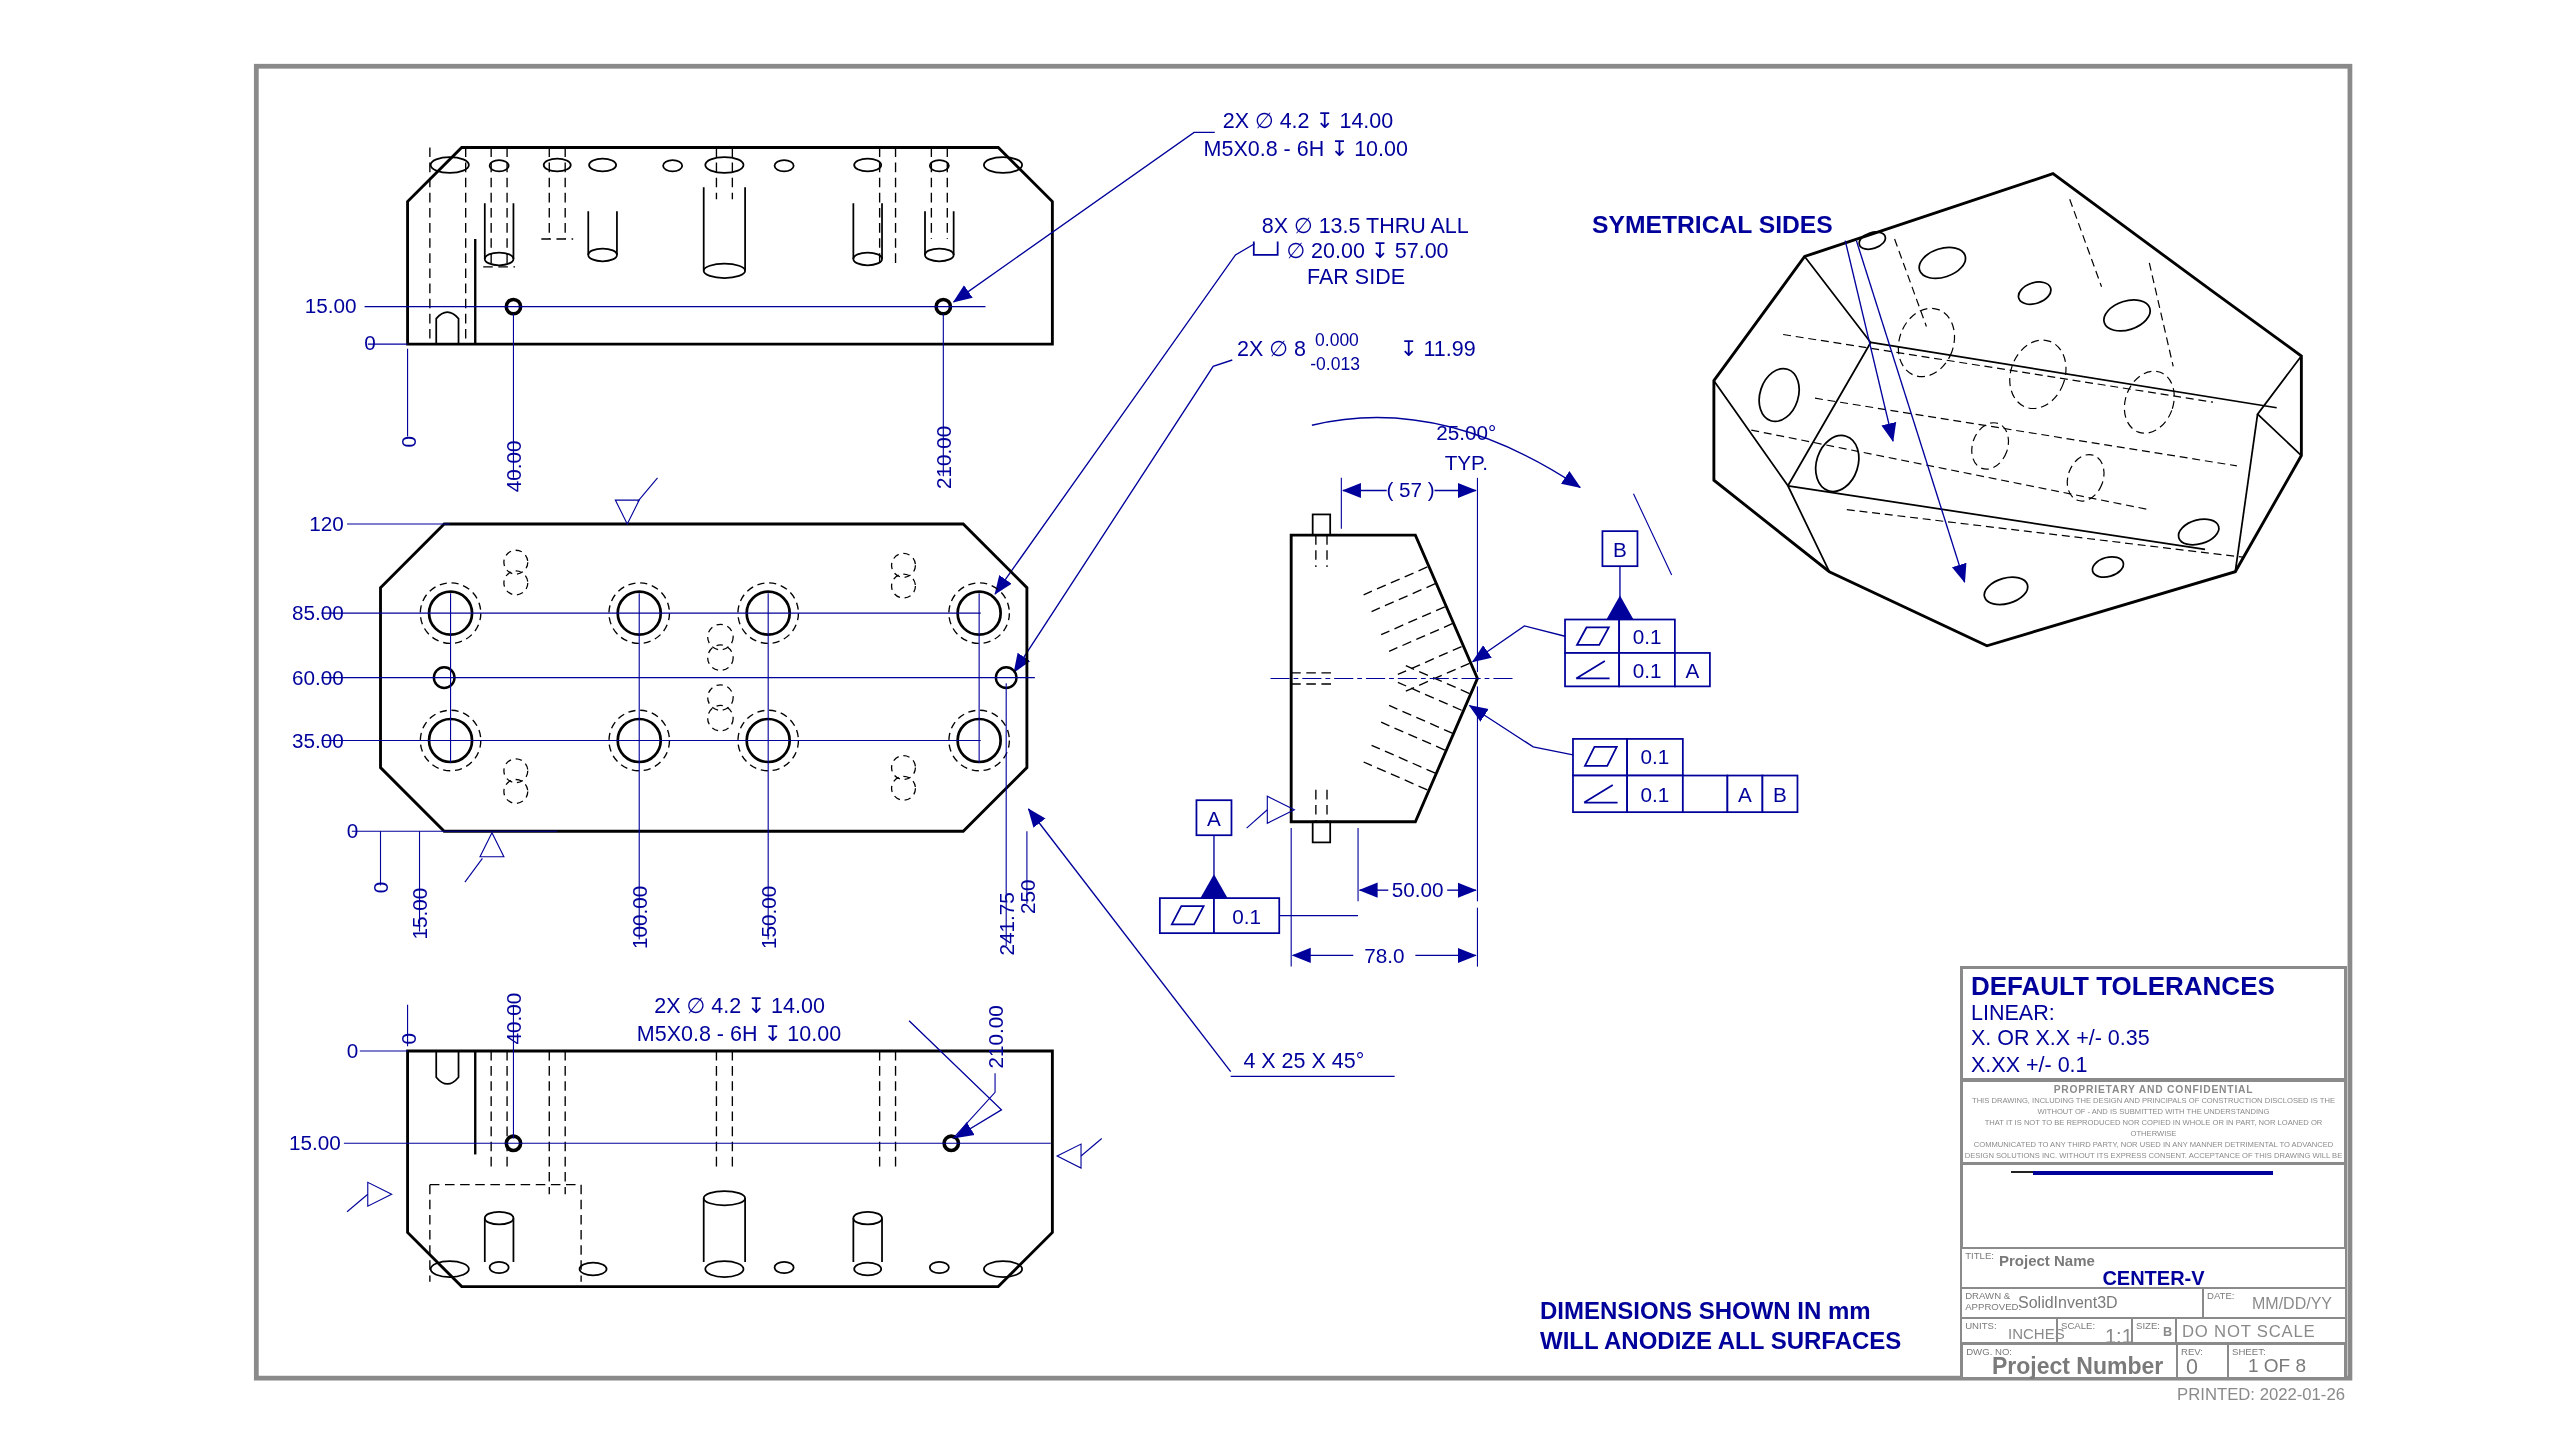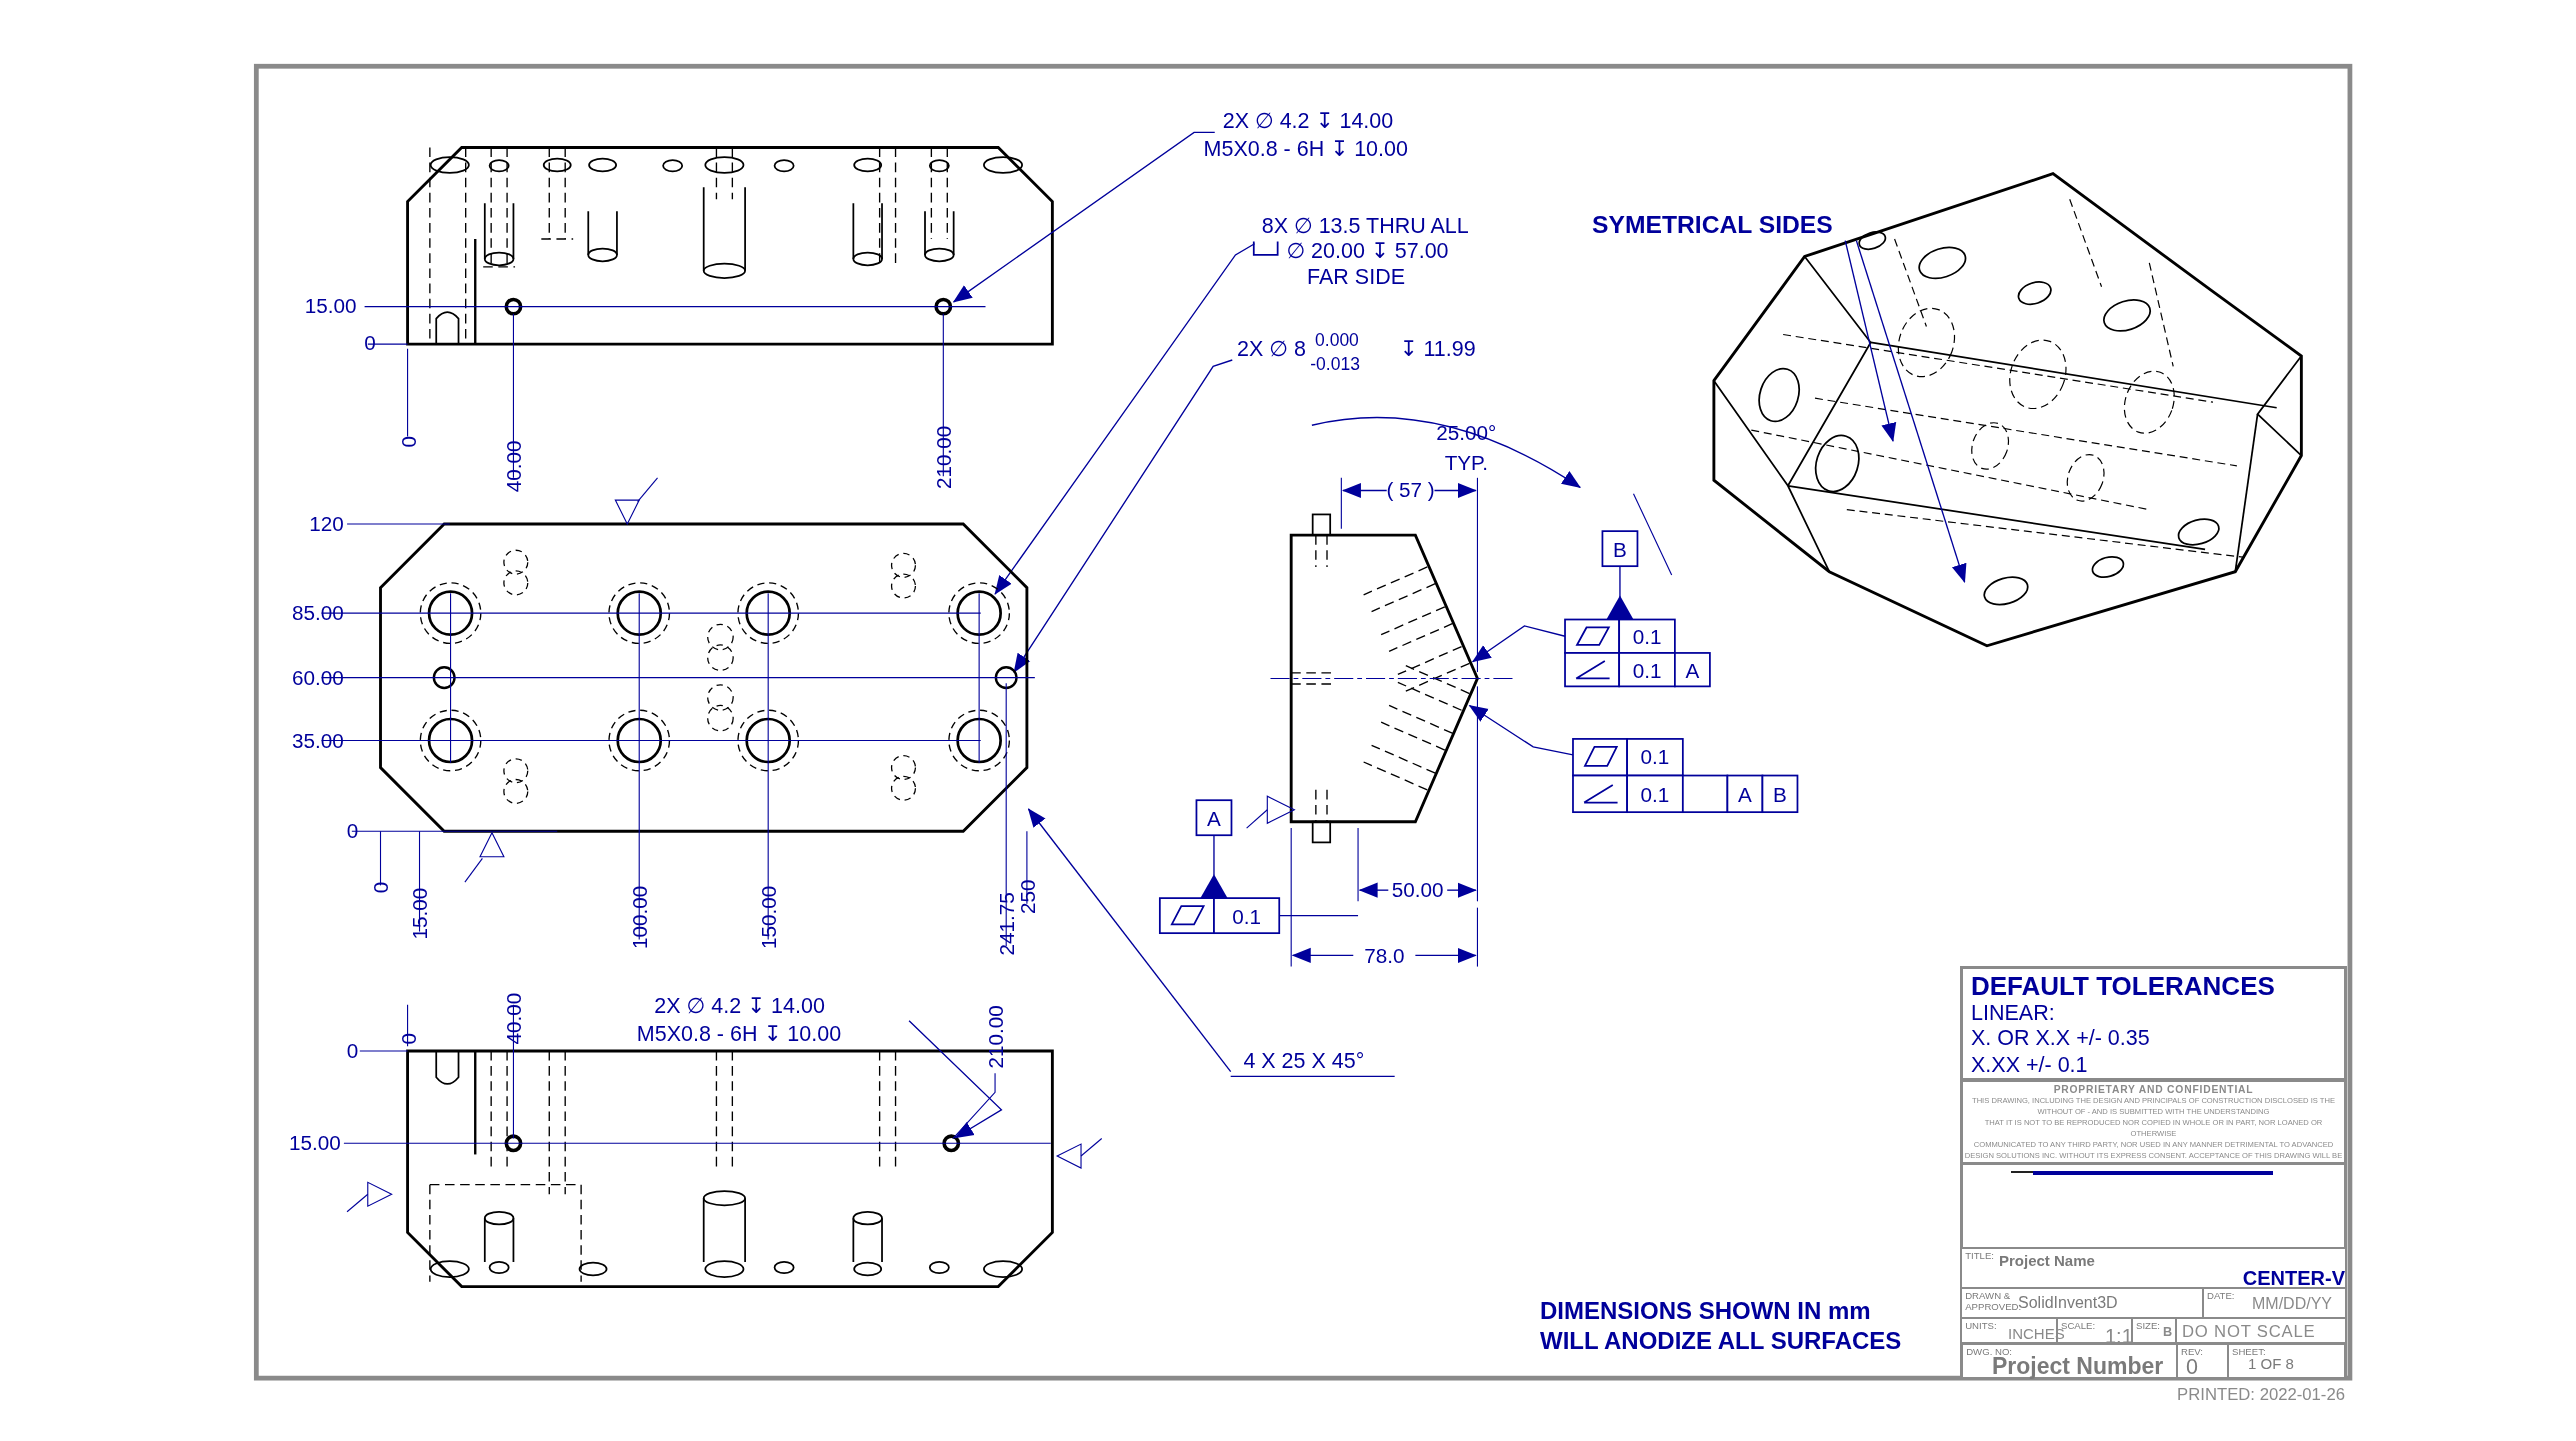--- a/index.html
+++ b/index.html
@@ -464,21 +464,21 @@
   </div>
 
   <div class="tbbox" style="left:1960px;top:1162px;width:387px;height:88px;border-width:3.2px;">
     <div style="position:absolute;left:48px;top:6.4px;width:22px;border-top:2.4px solid #222;"></div>
     <div style="position:absolute;left:70px;top:5.6px;width:240px;border-top:4px solid #00009B;"></div>
   </div>
 
   <div class="tbbox" style="left:1960px;top:1247px;width:387px;height:42px;">
     <span class="lbl" style="position:absolute;left:3.2px;top:0.8px;">TITLE:</span>
     <span style="position:absolute;left:37px;top:3.2px;font-size:15px;font-weight:bold;color:#7a7a7a;">Project Name</span>
-    <span class="navy" style="position:absolute;left:0;right:0;top:17.5px;text-align:right;font-size:20px;font-weight:bold;">CENTER-V</span>
+    <span class="navy" style="position:absolute;left:0;right:0;top:17.5px;text-align:center;font-size:20px;font-weight:bold;">CENTER-V</span>
   </div>
 
   <div class="tbbox" style="left:1960px;top:1287px;width:387px;height:33px;">
     <div class="lbl" style="position:absolute;left:3.2px;top:0.8px;line-height:11px;">
       <div>DRAWN &amp;</div>
       <div>APPROVED:</div>
     </div>
     <span style="position:absolute;left:56px;top:4.8px;font-size:16px;color:#7a7a7a;">SolidInvent3D</span>
     <div style="position:absolute;left:240px;top:0;bottom:0;border-left:2.4px solid #8a8a8a;"></div>
     <span class="lbl" style="position:absolute;left:245px;top:0.8px;">DATE:</span>
@@ -499,21 +499,21 @@
   </div>
 
   <div class="tbbox" style="left:1960px;top:1342px;width:387px;height:38px;border-width:3.2px;">
     <span class="lbl" style="position:absolute;left:3.2px;top:0.8px;">DWG.  NO:</span>
     <span style="position:absolute;left:29px;top:8px;font-size:23px;font-weight:bold;color:#7a7a7a;">Project Number</span>
     <div style="position:absolute;left:213px;top:0;bottom:0;border-left:2.4px solid #8a8a8a;"></div>
     <span class="lbl" style="position:absolute;left:218px;top:0.8px;">REV:</span>
     <span style="position:absolute;left:223px;top:9.6px;font-size:21.5px;color:#7a7a7a;">0</span>
     <div style="position:absolute;left:264px;top:0;bottom:0;border-left:2.4px solid #8a8a8a;"></div>
     <span class="lbl" style="position:absolute;left:269px;top:0.8px;">SHEET:</span>
-    <span style="position:absolute;left:285px;top:9.6px;font-size:15px;color:#7a7a7a;">1 OF 8</span>
+    <span style="position:absolute;left:285px;top:9.6px;font-size:19px;color:#7a7a7a;">1 OF 8</span>
   </div>
 </div>
 
 <div id="printed">PRINTED: 2022-01-26</div>
 
 
 
 
 
 </body></html>

